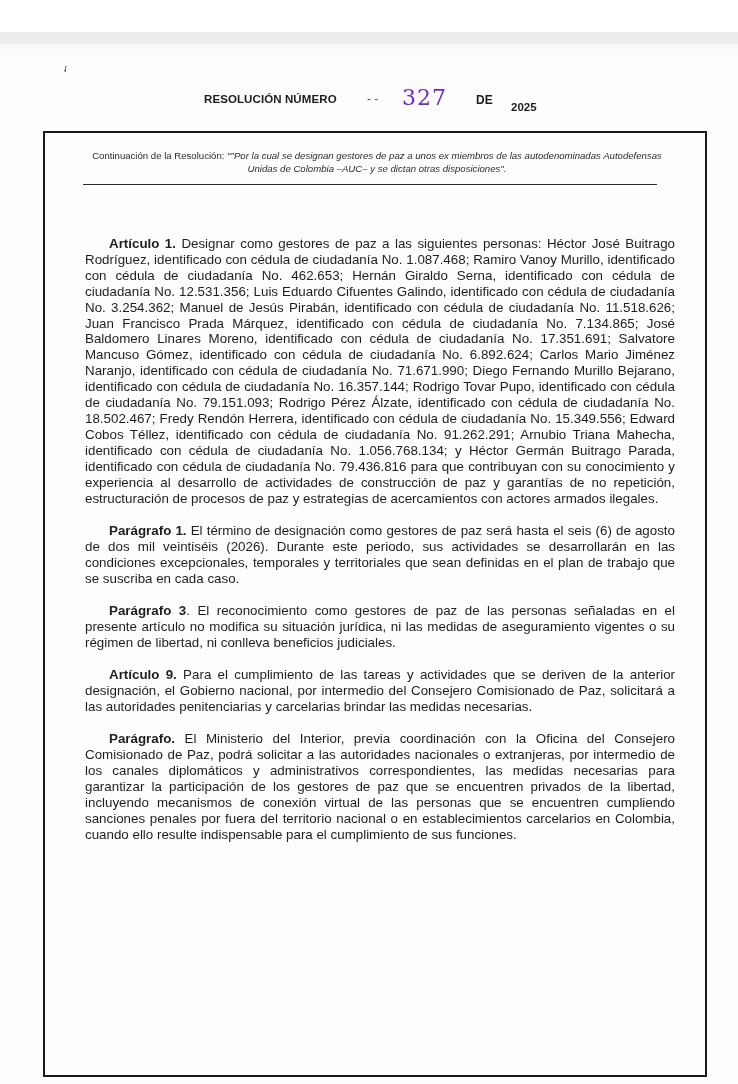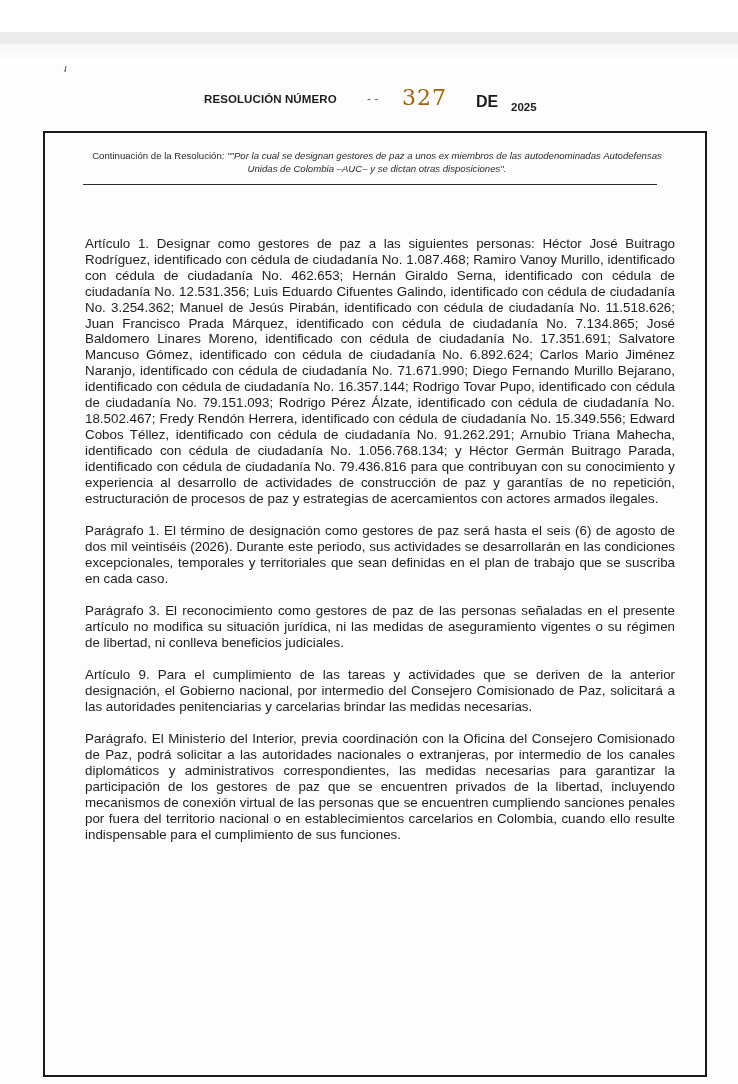--- a/index.html
+++ b/index.html
@@ -69,28 +69,28 @@
       top: 4px;
       font-size: 12px;
       color: #555;
     }
     .heading-number {
       position: absolute;
       left: 402px;
       top: -3px;
       font-family: "DejaVu Serif", serif;
       font-size: 22px;
-      color: #a16207;
+      color: #6d28d9;
       letter-spacing: 1px;
     }
     .heading-de {
       position: absolute;
       left: 476px;
       top: 5px;
-      font-size: 16px;
+      font-size: 12px;
       font-weight: bold;
     }
     .heading-year {
       position: absolute;
       left: 511px;
       top: 5px;
       font-size: 11.5px;
       font-weight: bold;
       margin-top: 8px;
     }
@@ -141,21 +141,22 @@
       width: 590px;
     }
     .para {
       font-size: 13.35px;
       line-height: 15.9px;
       text-align: justify;
       margin: 0 0 16.5px 0;
       color: #1e1e1e;
     }
     .para .lead {
-      font-weight: normal;
+      font-weight: bold;
+      margin-left: 24px;
     }
   </style>
 </head>
 <body>
 
 <div class="top-band"></div>
 
 <div class="page"></div>
 <div class="top-band-fade"></div>
 

